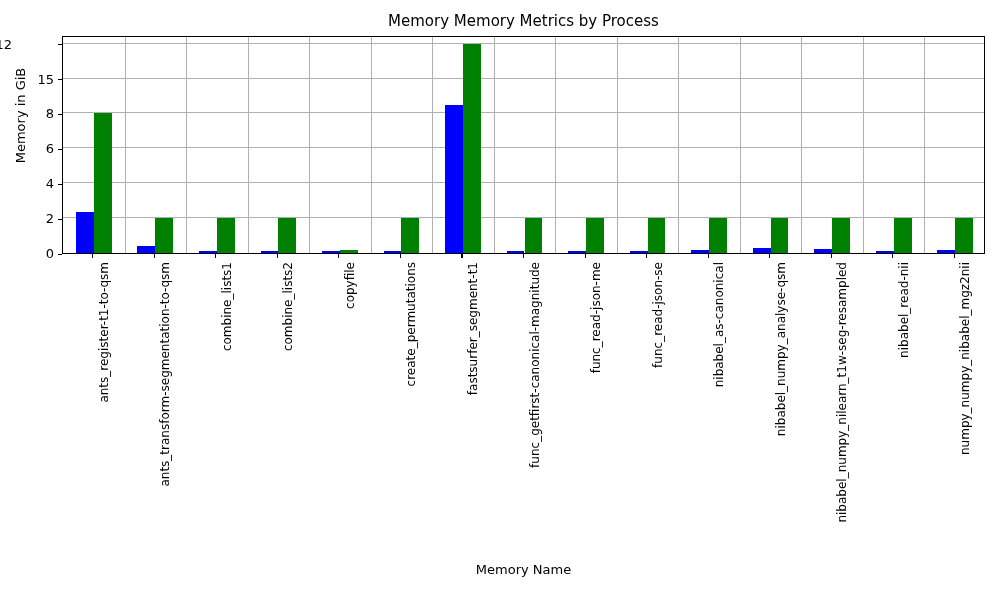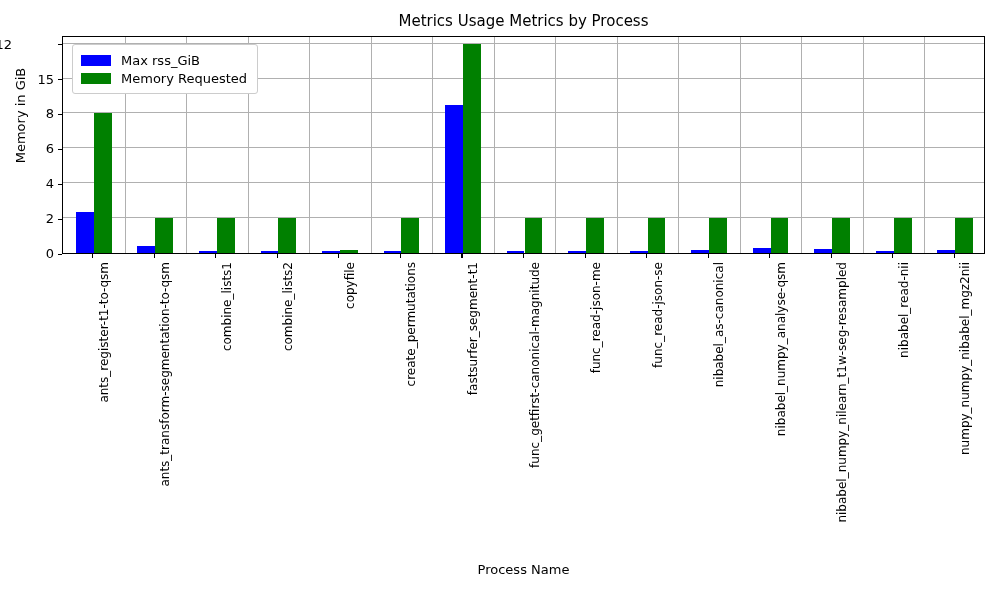--- a/index.html
+++ b/index.html
@@ -174,21 +174,21 @@
     font-size: 13px;
     line-height: 13px;
     white-space: nowrap;
   }
 </style>
 </head>
 <body>
 
 <div id="figure">
 
-  <div id="chart-title">Metrics Usage Metrics by Process</div>
+  <div id="chart-title">Memory Memory Metrics by Process</div>
 
   <div id="plot-area">
     <div id="grid-h">
         <div class="gridline-h" style="bottom: 34.88px;"></div>
         <div class="gridline-h" style="bottom: 69.76px;"></div>
         <div class="gridline-h" style="bottom: 104.64px;"></div>
         <div class="gridline-h" style="bottom: 139.52px;"></div>
         <div class="gridline-h" style="bottom: 174.4px;"></div>
         <div class="gridline-h" style="bottom: 209.28px;"></div>
       </div>
@@ -315,26 +315,16 @@
       </div>
       <div class="xtick-mark" style="left: 830.2px;"></div>
       <div class="xtick-label-wrap" style="left: 835.7px;">
         <div class="xtick-label" style="position: absolute; left: 0px; top: 0px;">nibabel_read-nii</div>
       </div>
       <div class="xtick-mark" style="left: 891.733px;"></div>
       <div class="xtick-label-wrap" style="left: 897.233px;">
         <div class="xtick-label" style="position: absolute; left: 0px; top: 0px;">numpy_numpy_nibabel_mgz2nii</div>
       </div>
     </div>
-  <div id="xlabel">Process Name</div>
-
-  <div id="legend">
-      <div class="legend-row">
-        <span class="legend-swatch" style="background: rgb(0, 0, 255);"></span>
-        <span class="legend-text">Max rss_GiB</span>
-      </div>
-      <div class="legend-row">
-        <span class="legend-swatch" style="background: rgb(0, 128, 0);"></span>
-        <span class="legend-text">Memory Requested</span>
-      </div>
-    </div>
+  <div id="xlabel">Memory Name</div>
+
 
 </div>
 
 </body></html>

